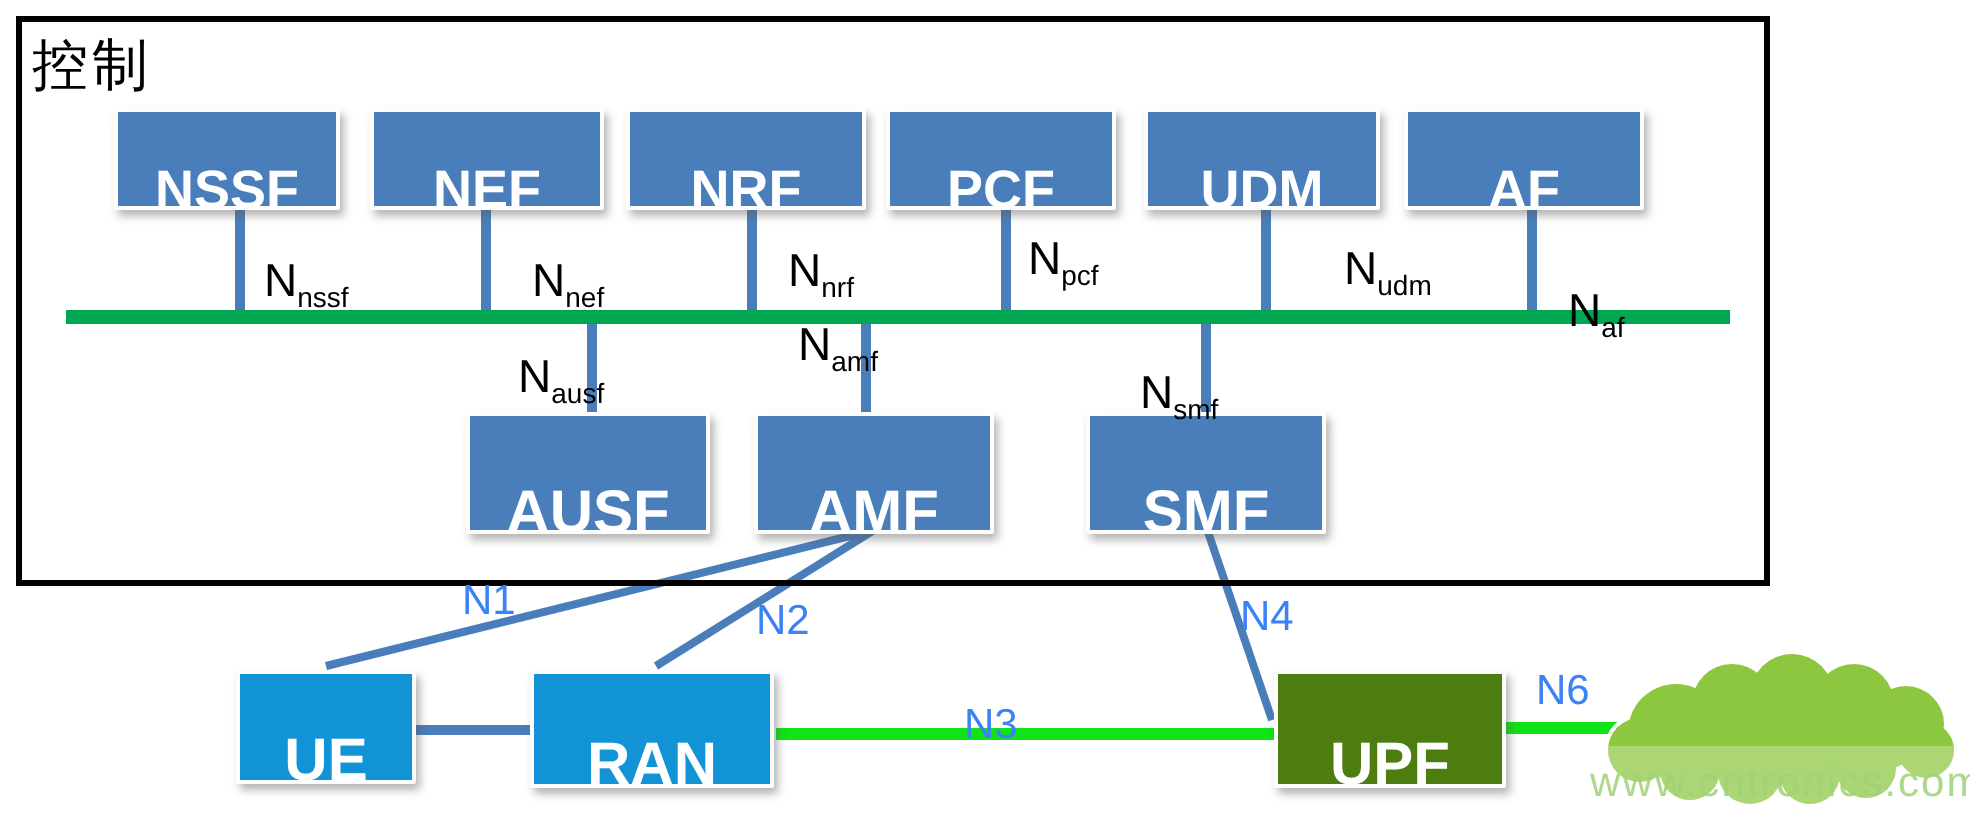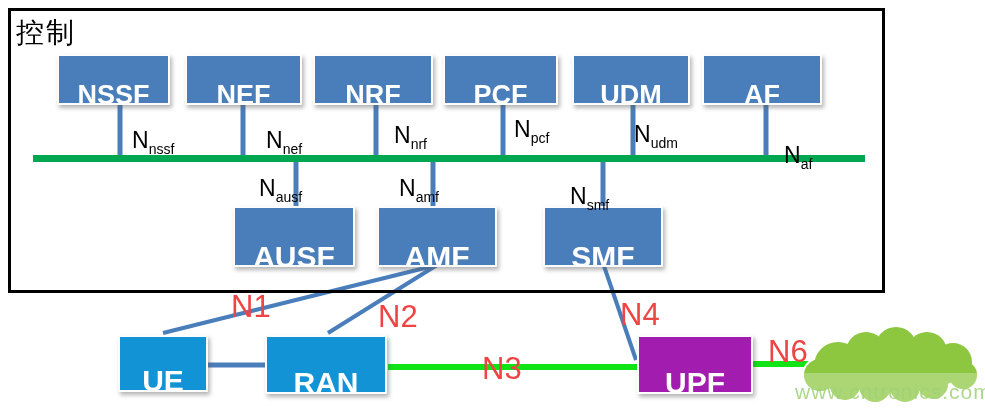--- a/index.html
+++ b/index.html
@@ -20,30 +20,30 @@
     position:absolute;z-index:3;overflow:hidden;box-sizing:border-box;
     border:2px solid #fdfdfd;border-radius:1px;
     box-shadow:2px 3px 4px rgba(90,90,90,0.45);
   }
   .node .node-label{
     position:absolute;left:0;right:0;text-align:center;
     color:#fff;font-weight:bold;white-space:nowrap;
   }
   .blue{background:#4a7ebb;}
   .cyan{background:#1193d6;}
-  .green{background:#a21caf;}
+  .green{background:#4d7c0f;}
   .top-row .node-label{font-size:27px;bottom:-8px;}
   .mid-row .node-label{font-size:30px;bottom:-9px;}
   .bot-row .node-label{font-size:30px;bottom:-8px;}
   .iface{
     position:absolute;z-index:4;color:#000;font-size:23px;white-space:nowrap;padding-left:10px;
   }
   .iface sub{font-size:14px;line-height:0;}
   .link-label{
-    position:absolute;z-index:4;color:#ef4444;font-size:31px;white-space:nowrap;
+    position:absolute;z-index:4;color:#3b82f6;font-size:21px;white-space:nowrap;
   }
   .watermark{
     position:absolute;z-index:6;left:795px;top:380px;
     font-size:21px;color:#9fd278;opacity:0.85;letter-spacing:1px;white-space:nowrap;
   }
 </style>
 </head>
 <body>
 
 <div id="stage">
@@ -161,24 +161,24 @@
     <span class="node-label">RAN</span>
     </div>
   <div class="node green bot-row" style="left:637px;top:335px;width:116px;height:59px">
     <span class="node-label">UPF</span>
     </div>
 
   <span class="iface" style="left:122px;top:127px"><span>N</span><sub>nssf</sub></span>
   <span class="iface" style="left:256px;top:127px"><span>N</span><sub>nef</sub></span>
   <span class="iface" style="left:384px;top:122px"><span>N</span><sub>nrf</sub></span>
   <span class="iface" style="left:504px;top:116px"><span>N</span><sub>pcf</sub></span>
-  <span class="iface" style="left:624px;top:121px"><span>N</span><sub>udm</sub></span>
+  <span class="iface" style="left:662px;top:121px"><span>N</span><sub>udm</sub></span>
   <span class="iface" style="left:774px;top:142px"><span>N</span><sub>af</sub></span>
   <span class="iface" style="left:249px;top:175px"><span>N</span><sub>ausf</sub></span>
-  <span class="iface" style="left:389px;top:175px"><span>N</span><sub>amf</sub></span>
+  <span class="iface" style="left:389px;top:159px"><span>N</span><sub>amf</sub></span>
   <span class="iface" style="left:560px;top:183px"><span>N</span><sub>smf</sub></span>
 
   <span class="link-label" style="left:231px;top:289px">N1</span>
   <span class="link-label" style="left:378px;top:299px">N2</span>
   <span class="link-label" style="left:482px;top:351px">N3</span>
   <span class="link-label" style="left:620px;top:297px">N4</span>
   <span class="link-label" style="left:768px;top:334px">N6</span>
 
   <div class="watermark">www.cntronics.com</div>
 

